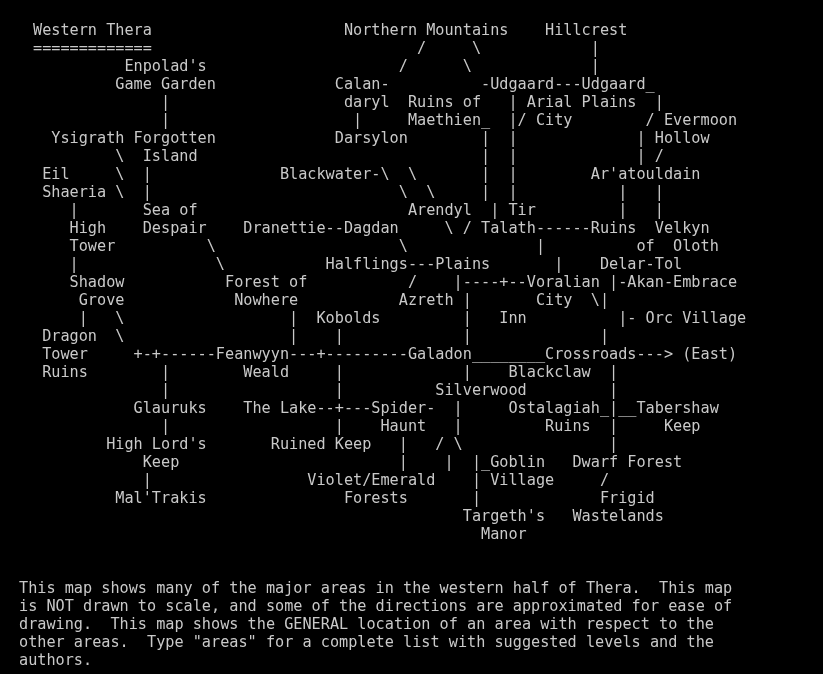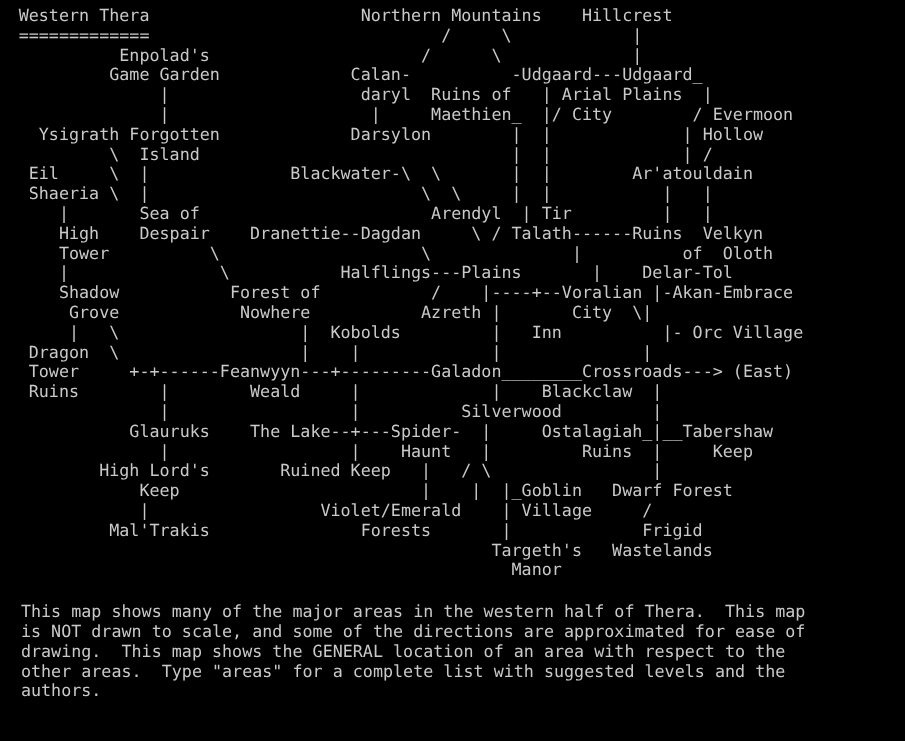--- a/index.html
+++ b/index.html
@@ -23,21 +23,21 @@
     background: #000000;
     color: #c9c9c9;
     font-family: "DejaVu Sans Mono", "Liberation Mono", monospace;
     font-size: 15.2px;
     line-height: 18px;
     padding: 5px 0 0 17px;
     box-sizing: border-box;
     letter-spacing: 0px;
   }
   pre.ascii {
-    margin: 0;
+    margin: 16px;
     padding: 0;
     font-family: "DejaVu Sans Mono", "Liberation Mono", monospace;
     font-size: 15.2px;
     line-height: 18px;
     color: #c9c9c9;
     background: transparent;
     white-space: pre;
     letter-spacing: 0px;
   }
   pre.prose {

